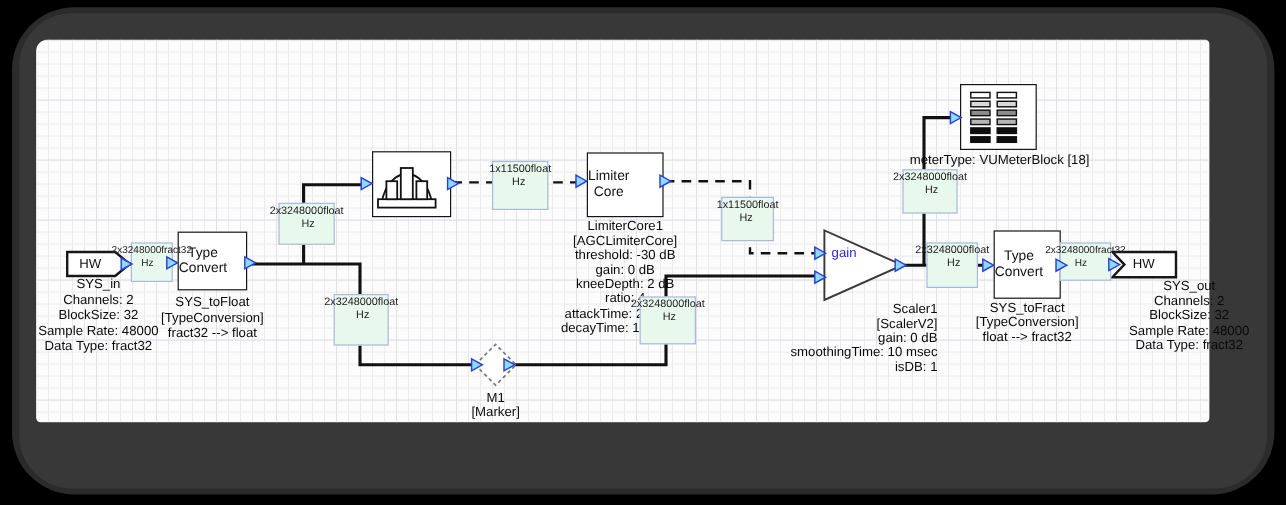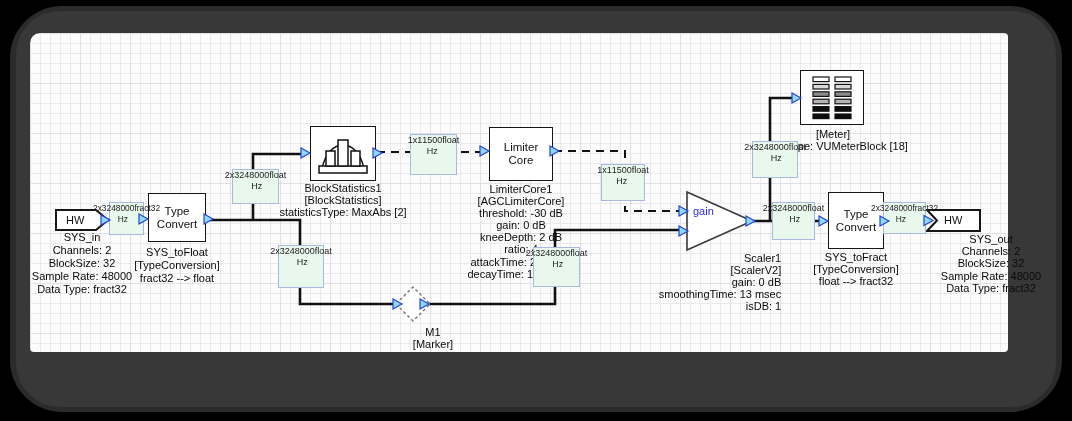--- a/index.html
+++ b/index.html
@@ -14,21 +14,21 @@
           background-image:
             linear-gradient(#dfe1e5 1px, transparent 1px),
             linear-gradient(90deg,#dfe1e5 1px, transparent 1px),
             linear-gradient(#eaeaee 1px, transparent 1px),
             linear-gradient(90deg,#eaeaee 1px, transparent 1px);
           background-size:50px 50px,50px 50px,10px 10px,10px 10px;}
   svg.layer{position:absolute;left:0;top:0;width:1072px;height:421px;pointer-events:none;}
   #wires-layer{z-index:1;}
   #pins-layer{z-index:4;}
   .block{position:absolute;z-index:2;background:#fff;border:1.6px solid #161616;
-         display:flex;align-items:center;justify-content:center;text-align:center;
+         display:flex;align-items:center;justify-content:flex-start;text-align:center;
          font-size:11.5px;line-height:1.12;color:#111;}
   .blabel{position:absolute;z-index:2;transform:translateX(-50%);text-align:center;
           font-size:11px;line-height:12.2px;color:#0a0a0a;white-space:nowrap;}
   .wlabel{position:absolute;z-index:3;background:#e9f8ec;border:1px solid #a9bade;
           display:flex;flex-direction:row;justify-content:center;text-align:center;
           font-size:9px;line-height:10.5px;color:#222;}
   .hwtext{position:absolute;z-index:2;font-size:11px;color:#111;}
   .gain-label{position:absolute;z-index:4;font-size:11px;color:#2a2ae0;}
   .iconsvg{display:block;}
 </style>
@@ -123,65 +123,59 @@
     <div>Sample Rate: 48000</div>
     <div>Data Type: fract32</div>
   </div>
 
   <div class="blabel" style="left:177px;top:246px;line-height:13.2px;">
     <div>SYS_toFloat</div>
     <div>[TypeConversion]</div>
     <div>fract32 --&gt; float</div>
   </div>
 
-  <div class="blabel" style="left:343px;top:182px;">
-    <div>BlockStatistics1</div>
-    <div>[BlockStatistics]</div>
-    <div>statisticsType: MaxAbs [2]</div>
-  </div>
 
   <div class="blabel" style="left:521px;top:183px;line-height:12.1px;">
     <div>LimiterCore1</div>
     <div>[AGCLimiterCore]</div>
     <div>threshold: -30 dB</div>
     <div>gain: 0 dB</div>
     <div>kneeDepth: 2 dB</div>
     <div>ratio: 4</div>
     <div>attackTime: 20 msec</div>
     <div>decayTime: 100 msec</div>
   </div>
 
   <div class="blabel" style="left:720px;top:252px;line-height:12.1px;text-align:right;">
     <div>Scaler1</div>
     <div>[ScalerV2]</div>
     <div>gain: 0 dB</div>
-    <div>smoothingTime: 13 msec</div>
+    <div>smoothingTime: 10 msec</div>
     <div>isDB: 1</div>
   </div>
 
   <div class="blabel" style="left:833px;top:128px;">
-    <div>[Meter]</div>
     <div>meterType: VUMeterBlock [18]</div>
   </div>
 
   <div class="blabel" style="left:856px;top:251px;">
     <div>SYS_toFract</div>
     <div>[TypeConversion]</div>
     <div>float --&gt; fract32</div>
   </div>
 
   <div class="blabel" style="left:991px;top:233px;">
     <div>SYS_out</div>
     <div>Channels: 2</div>
     <div>BlockSize: 32</div>
     <div>Sample Rate: 48000</div>
     <div>Data Type: fract32</div>
   </div>
 
-  <div class="blabel" style="left:413px;top:326px;margin-left:20px;">
+  <div class="blabel" style="left:413px;top:326px;">
     <div>M1</div>
     <div>[Marker]</div>
   </div>
 
   <div class="wlabel" style="left:109px;top:202px;width:33px;height:31px;font-size:8.4px;">
     <div>2x32</div>
     <div>48000 Hz</div>
     <div>fract32</div>
   </div>
   <div class="wlabel" style="left:232px;top:169px;width:45px;height:33px;">

